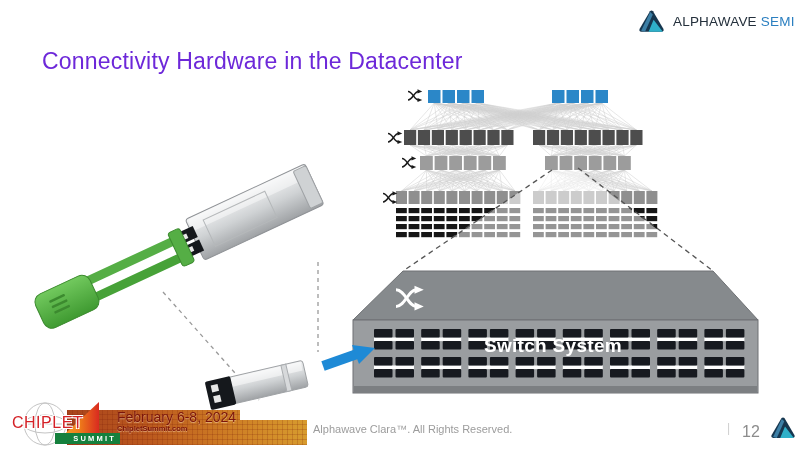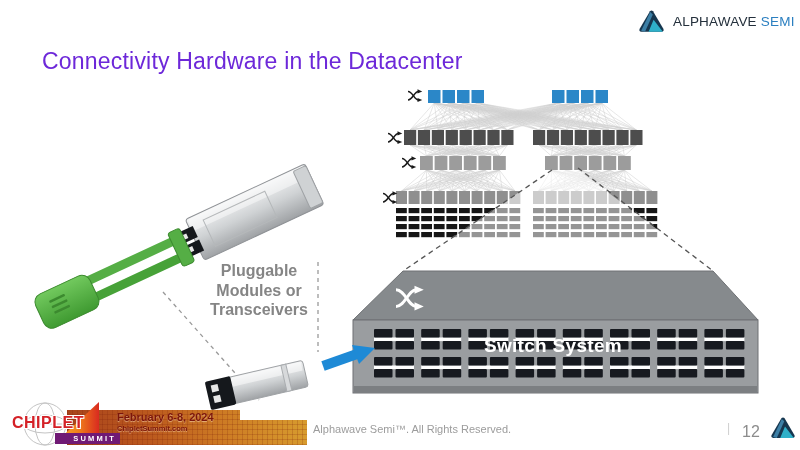--- a/index.html
+++ b/index.html
@@ -17,29 +17,29 @@
                 font-size:19px;font-weight:bold;letter-spacing:.3px;margin-top:48px;}
   
   .banner{left:67px;top:410px;width:240px;height:35px;z-index:2;
      background:
        repeating-linear-gradient(0deg, rgba(122,28,8,.20) 0 1px, transparent 1px 5px),
        repeating-linear-gradient(90deg, rgba(122,28,8,.20) 0 1px, transparent 1px 5px),
        linear-gradient(90deg,#a8431c,#bc5a1e 35%,#cd7b24 65%,#d79b2e);
      clip-path:polygon(0 0,173px 0,173px 10px,240px 10px,240px 35px,0 35px);}
   .banner-text{left:117px;top:411px;z-index:3;color:#7c150a;
                text-shadow:0 1px 1px rgba(255,236,200,.55);white-space:nowrap;}
-  .banner-text .l1{font-size:11px;font-weight:bold;line-height:13px;}
+  .banner-text .l1{font-size:14px;font-weight:normal;line-height:13px;}
   .banner-text .l2{font-size:9px;font-weight:bold;line-height:11px;}
   .banner-text .l3{font-size:7.5px;font-weight:bold;line-height:10px;}
   .chiplet{left:5px;top:398px;width:118px;height:50px;z-index:4;}
   .chiplet svg{position:absolute;left:0;top:0;}
-  .chiplet .word{position:absolute;left:7px;top:16px;font-size:16px;font-weight:bold;color:#d42127;
+  .chiplet .word{position:absolute;left:7px;top:16px;font-size:16px;font-weight:normal;color:#d42127;
      letter-spacing:.5px;
      text-shadow:-1px -1px 0 #fff,1px -1px 0 #fff,-1px 1px 0 #fff,1px 1px 0 #fff;}
-  .chiplet .bar{position:absolute;left:50px;top:35px;width:65px;height:11px;background:#701a75;
+  .chiplet .bar{position:absolute;left:50px;top:35px;width:65px;height:11px;background:#15803d;
      color:#ffffff;font-size:7.5px;font-weight:bold;letter-spacing:2.2px;text-align:right;
      line-height:11px;padding-right:4px;box-sizing:border-box;}
   .copyright{left:313px;top:423px;font-size:11px;color:#9c9c9c;}
   .page-sep{left:727px;top:421px;font-size:12px;color:#cfcfcf;}
   .page-num{left:742px;top:423px;font-size:16px;color:#8c8c8c;}
   .footer-logo{left:770px;top:416px;z-index:2;}
 </style>
 </head>
 <body>
 
@@ -695,25 +695,20 @@
 
   <div class="txt brand">
     <svg width="27" height="25" viewBox="0 0 32 30">
       <path d="M14.2 2.6 Q16 1.1 17.8 2.6 L30.2 23.6 Q31.6 26.6 28.2 27.4 L3.8 27.4 Q0.4 26.6 1.8 23.6 Z" fill="#16364f"></path>
       <polygon points="18.5,13 29.6,27.4 12.5,27.4" fill="#2fb0c9"></polygon>
       <polygon points="14.5,3.6 17.6,6.5 8.2,27.4 3.6,26.2" fill="#3c7fa6"></polygon>
     </svg>
     <span class="brand-text"><span>ALPHAWAVE</span>&nbsp;<span class="semi">SEMI</span></span>
   </div>
 
-  <div class="txt pluggable">
-    <div>Pluggable</div>
-    <div>Modules or</div>
-    <div>Transceivers</div>
-  </div>
 
   <div class="txt switch-label">Switch System</div>
 
   <div class="txt banner"></div>
   <div class="txt banner-text">
     <div class="l1">February 6-8, 2024</div>
     <div class="l3">ChipletSummit.com</div>
   </div>
 
   <div class="txt chiplet">
@@ -721,21 +716,21 @@
       <circle cx="40" cy="26" r="21" fill="#ffffff" stroke="#c4c4c4"></circle>
       <ellipse cx="40" cy="26" rx="10" ry="21" fill="none" stroke="#c4c4c4"></ellipse>
       <ellipse cx="40" cy="26" rx="21" ry="9" fill="none" stroke="#c4c4c4"></ellipse>
       <line x1="19" y1="26" x2="61" y2="26" stroke="#c4c4c4"></line>
       <polygon points="94,4 94,45 50,45" fill="url(#triGrad)"></polygon>
     </svg>
     <div class="word">CHIPLET</div>
     <div class="bar">SUMMIT</div>
   </div>
 
-  <div class="txt copyright">Alphawave Semi™. All Rights Reserved.</div>
+  <div class="txt copyright">Alphawave Clara™. All Rights Reserved.</div>
   <div class="txt page-sep">|</div>
   <div class="txt page-num">12</div>
 
   <svg class="txt footer-logo" width="26" height="24" viewBox="0 0 32 30">
     <path d="M14.2 2.6 Q16 1.1 17.8 2.6 L30.2 23.6 Q31.6 26.6 28.2 27.4 L3.8 27.4 Q0.4 26.6 1.8 23.6 Z" fill="#16364f"></path>
     <polygon points="18.5,13 29.6,27.4 12.5,27.4" fill="#2fb0c9"></polygon>
     <polygon points="14.5,3.6 17.6,6.5 8.2,27.4 3.6,26.2" fill="#3c7fa6"></polygon>
   </svg>
 </div>
 

